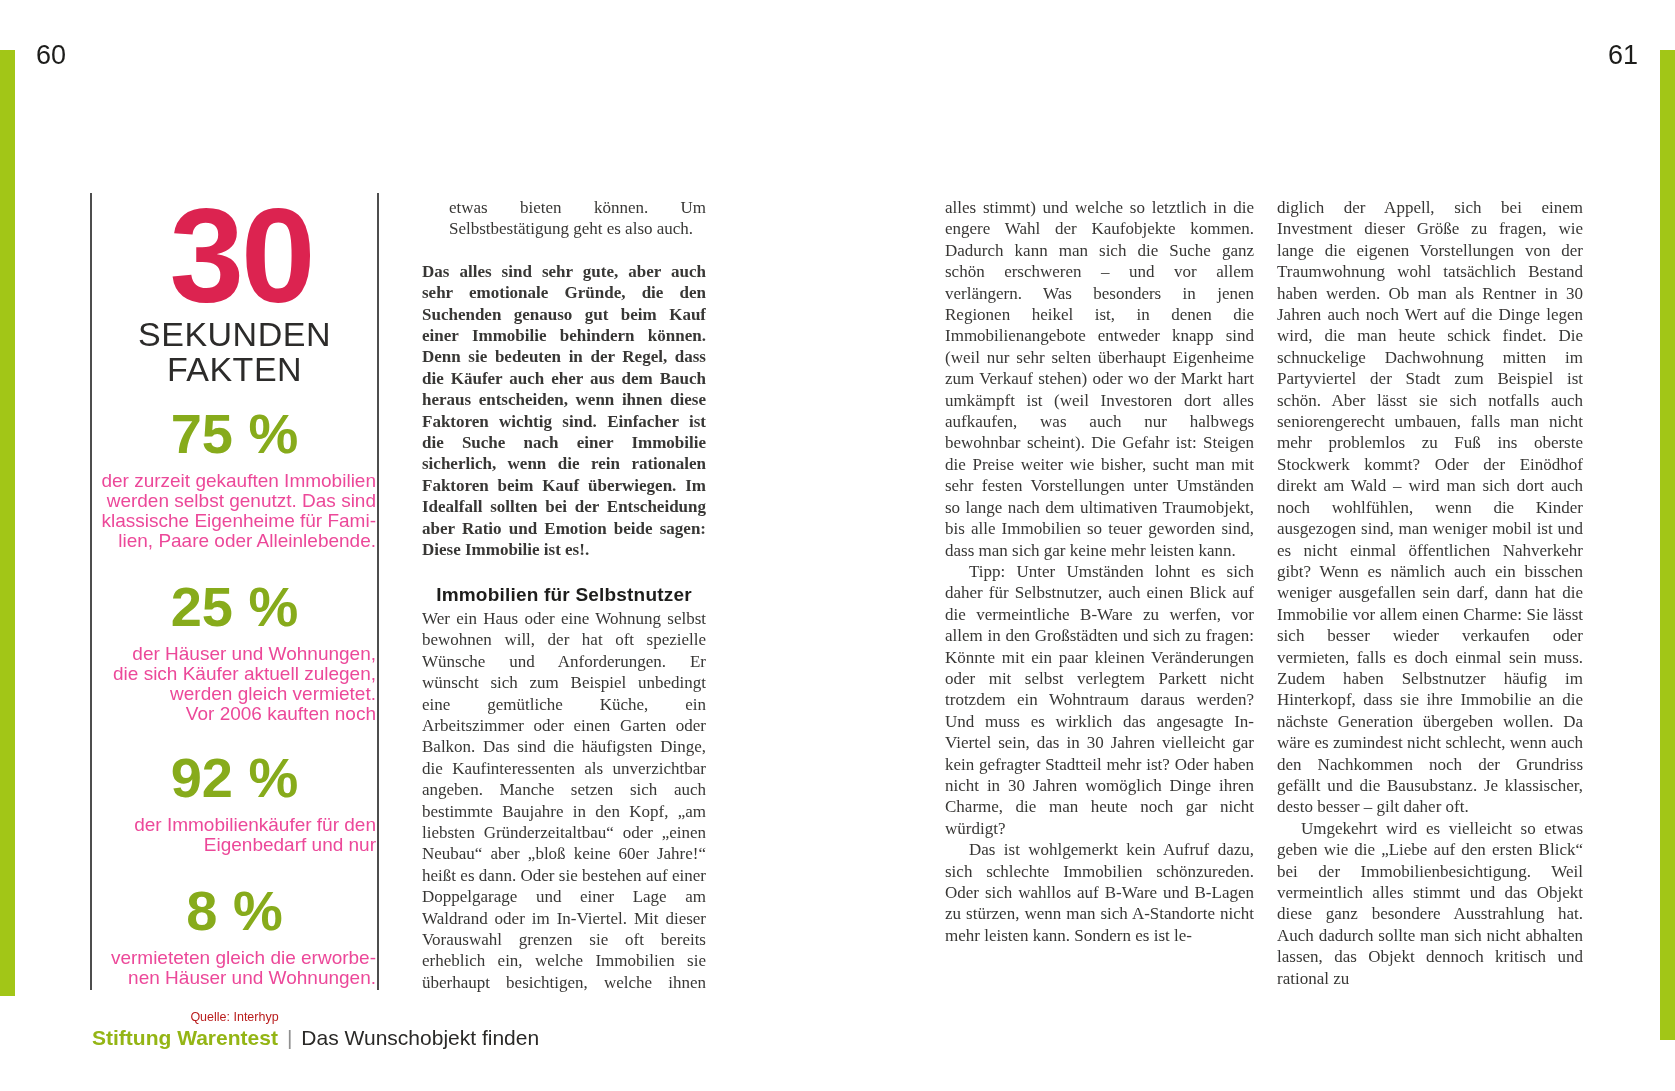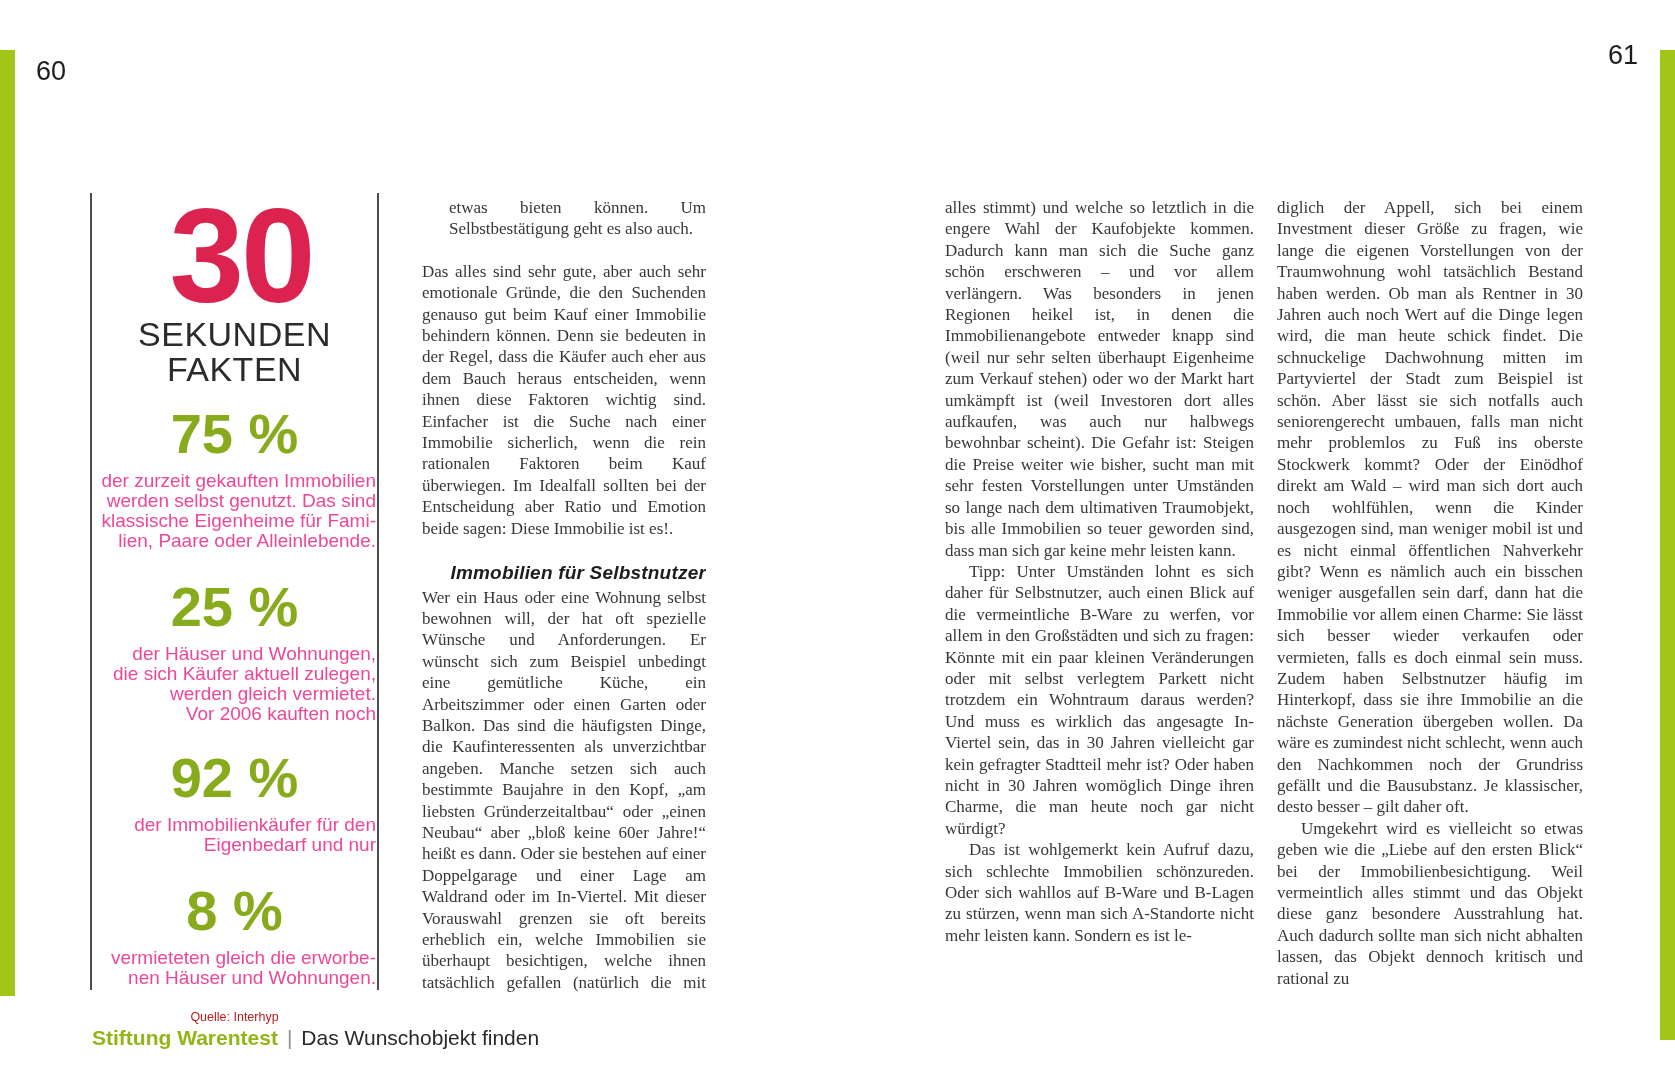--- a/index.html
+++ b/index.html
@@ -13,21 +13,21 @@
   }
   html,body{margin:0;padding:0;background:#ffffff;}
   .spread{
     position:relative;width:1675px;height:1091px;background:#ffffff;overflow:hidden;
     font-family:"Liberation Sans",sans-serif;color:var(--ink);
   }
   .edge-bar{position:absolute;width:15px;background:var(--green-bar);}
   .edge-bar.left{left:0;top:50px;height:946px;}
   .edge-bar.right{right:0;top:50px;height:990px;}
   .pagenum{position:absolute;font-size:27px;color:var(--ink);}
-  .pagenum.left{left:36px;top:56px;}
+  .pagenum.left{left:36px;top:40px;}
   .pagenum.right{right:37px;top:40px;}
 
   
   .factbox{
     position:absolute;left:90px;top:193px;width:289px;height:797px;
     border-left:2px solid var(--rule);border-right:2px solid var(--rule);
     text-align:center;padding:0 1px;box-sizing:border-box;
   }
   .fact-big{
     font-size:134px;font-weight:bold;color:var(--red);
@@ -48,24 +48,24 @@
   .col{
     position:absolute;top:197px;height:800px;overflow:hidden;
     font-family:"Liberation Serif",serif;font-size:17px;line-height:21.4px;
     text-align:justify;color:var(--body-ink);hyphens:auto;
   }
   .col1{left:422px;width:284px;}
   .col2{left:945px;width:309px;}
   .col3{left:1277px;width:306px;}
   .col p{margin:0;}
   .p-cont{margin-left:27px !important;}
-  .p-gap{margin-top:21px !important;}
+  .p-gap{margin-top:21px !important;font-weight:bold;}
   .col h3{
     font-family:"Liberation Sans",sans-serif;font-size:19px;font-weight:700;
-    color:var(--ink);margin:23px 0 3px 0;text-align:right;letter-spacing:0.2px;font-style:italic;
+    color:var(--ink);margin:23px 0 3px 0;text-align:center;letter-spacing:0.2px;
   }
   .indent{text-indent:24px;}
   .lead{font-weight:normal;}
 
   
   .footer{position:absolute;left:92px;top:1026px;font-size:21px;white-space:nowrap;}
   .footer .brand{color:var(--green-brand);font-weight:bold;}
   .footer .sep{color:#8f8f8f;margin:0 9px;font-weight:400;}
   .footer .chapter{color:#2a2927;}
 </style>

